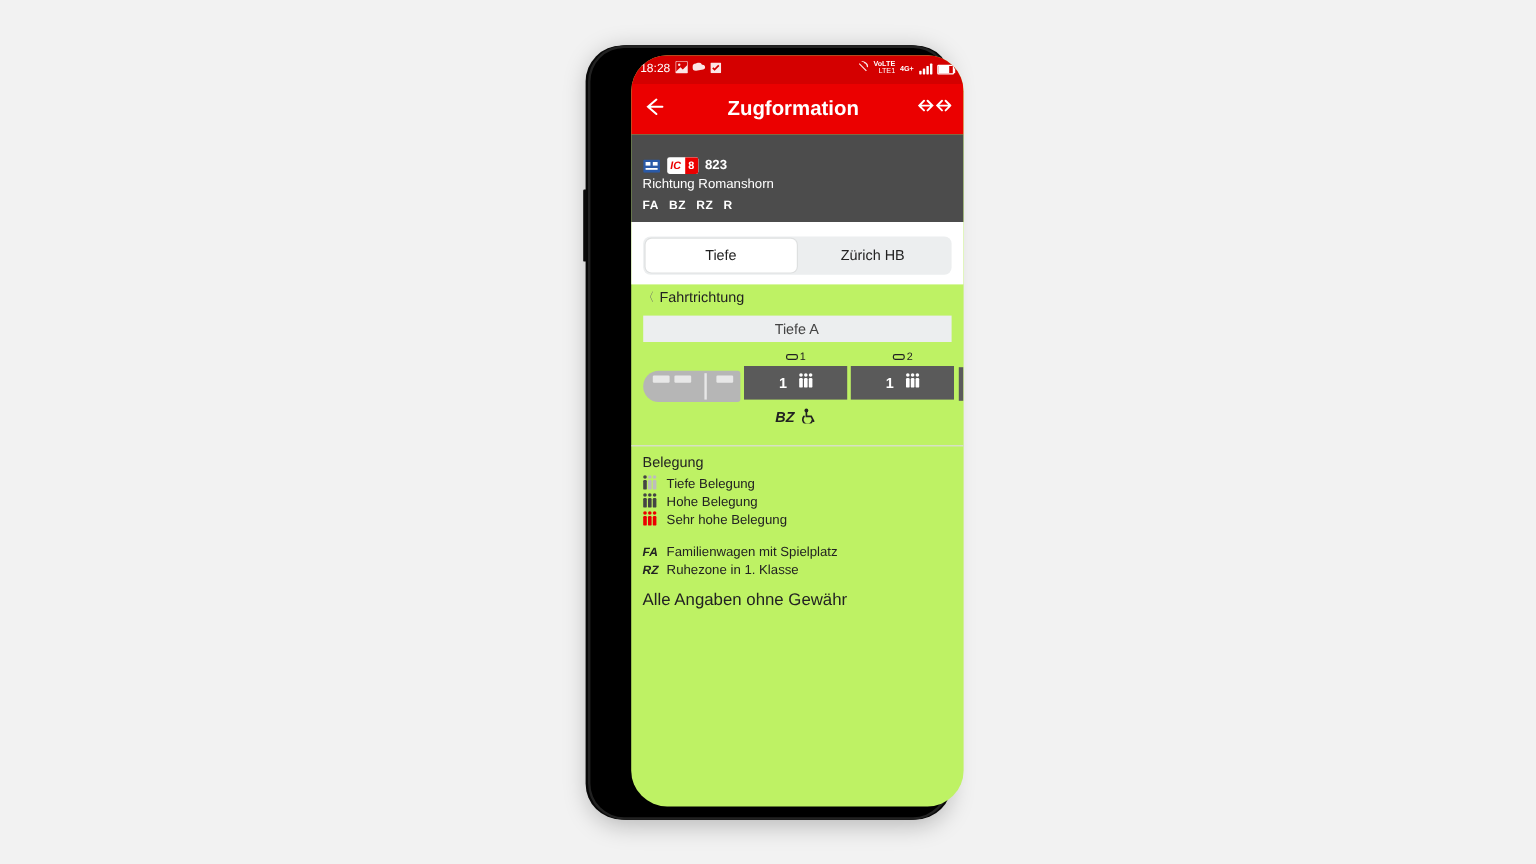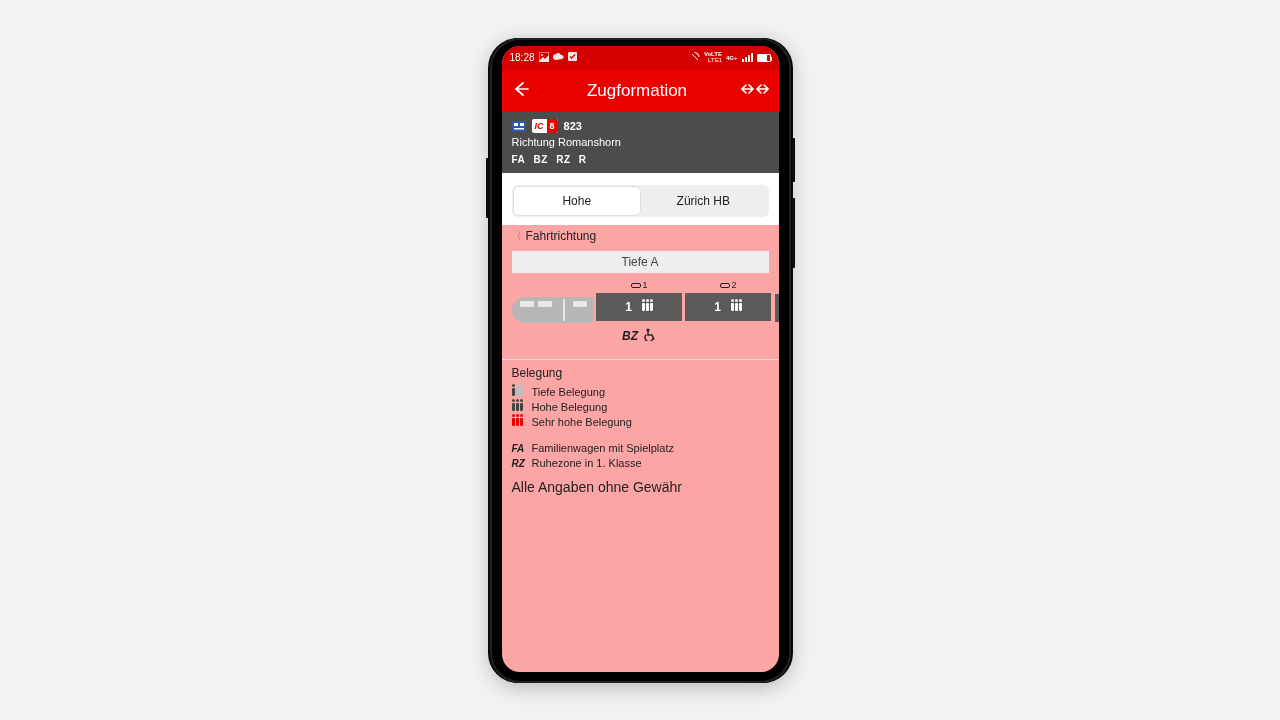--- a/index.html
+++ b/index.html
@@ -31,49 +31,50 @@
     position:relative;
   }
   .phone .speaker{position:absolute;top:12px;left:50%;transform:translateX(-50%);
                    width:54px;height:5px;border-radius:3px;background:#222}
   .phone .cam{position:absolute;top:10px;left:calc(50% + 40px);width:8px;height:8px;
               border-radius:50%;background:#222}
   .phone .btn-r{position:absolute;right:-4px;width:3px;border-radius:1px;background:#0b0b0b}
   .phone .btn-l{position:absolute;left:-4px;width:3px;border-radius:1px;background:#0b0b0b}
   .screen{
     width:var(--body-w);height:626px;
-    background:#fca5a5;border-radius:18px;overflow:hidden;
+    background:#bef264;border-radius:30px;overflow:hidden;
     position:relative;
+    margin-left:24px;
   }
   
   .statusbar{
     height:24px;background:var(--sbb-red-dark);
     display:flex;align-items:center;justify-content:space-between;
     padding:0 8px;color:#fff;font-size:10px;
   }
   .statusbar .left{display:flex;gap:4px;align-items:center}
   .statusbar .right{display:flex;gap:4px;align-items:center}
   .sicn{opacity:.9}
   .sig{display:inline-flex;align-items:flex-end;gap:1px}
   .sig i{display:inline-block;width:2px;background:#fff;border-radius:.5px}
   .batt{display:inline-block;width:14px;height:8px;border:1px solid #fff;border-radius:1px;position:relative}
   .batt::after{content:"";position:absolute;right:-2px;top:2px;width:1px;height:4px;background:#fff}
   .batt i{display:block;height:100%;background:#fff;width:80%}
   
   .appbar{
     height:42px;background:var(--sbb-red);
     display:flex;align-items:center;justify-content:space-between;
-    padding:0 10px;color:#fff;
+    padding:0 10px;color:#fff;font-weight:bold;
   }
   .appbar .title{flex:1;text-align:center;font-size:17px}
   .appbar .back{width:22px;font-size:18px;line-height:1}
   .sbb-logo{width:28px}
   
   .traininfo{
-    background:#4c4c4c;color:#fff;padding:7px 10px 6px;
+    background:#4c4c4c;color:#fff;padding:19px 10px 6px;
     font-size:11px;line-height:1.4;
   }
   .traininfo .row1{display:flex;align-items:center;gap:6px;font-weight:600}
   .traininfo .ic-badge{display:inline-flex;align-items:center;background:#fff;height:14px;border-radius:2px;overflow:hidden;font-size:9px;font-weight:700}
   .traininfo .ic-badge .ic{font-style:italic;color:var(--sbb-red);padding:0 3px}
   .traininfo .ic-badge .n{background:var(--sbb-red);color:#fff;padding:0 3px;height:100%;display:flex;align-items:center}
   .traininfo .train-icon{width:14px;height:11px;color:#fff}
   .traininfo .direction{margin-top:1px}
   .traininfo .feat{margin-top:3px;letter-spacing:.5px;font-size:10px;font-weight:600}
   .traininfo .feat span{margin-right:5px}
@@ -219,21 +220,21 @@
       <div class="feat">
         <span>FA</span>
         <span>BZ</span>
         <span>RZ</span>
         <span>R</span>
       </div>
     </div>
 
     <div class="seg-wrap">
       <div class="seg">
-        <button class="sel">Hohe</button>
+        <button class="sel">Tiefe</button>
         <button>Zürich HB</button>
       </div>
     </div>
 
     <div class="dir">
       <span class="chev">〈</span>
       <span>Fahrtrichtung</span>
     </div>
     <div class="sector">Tiefe A</div>
 

